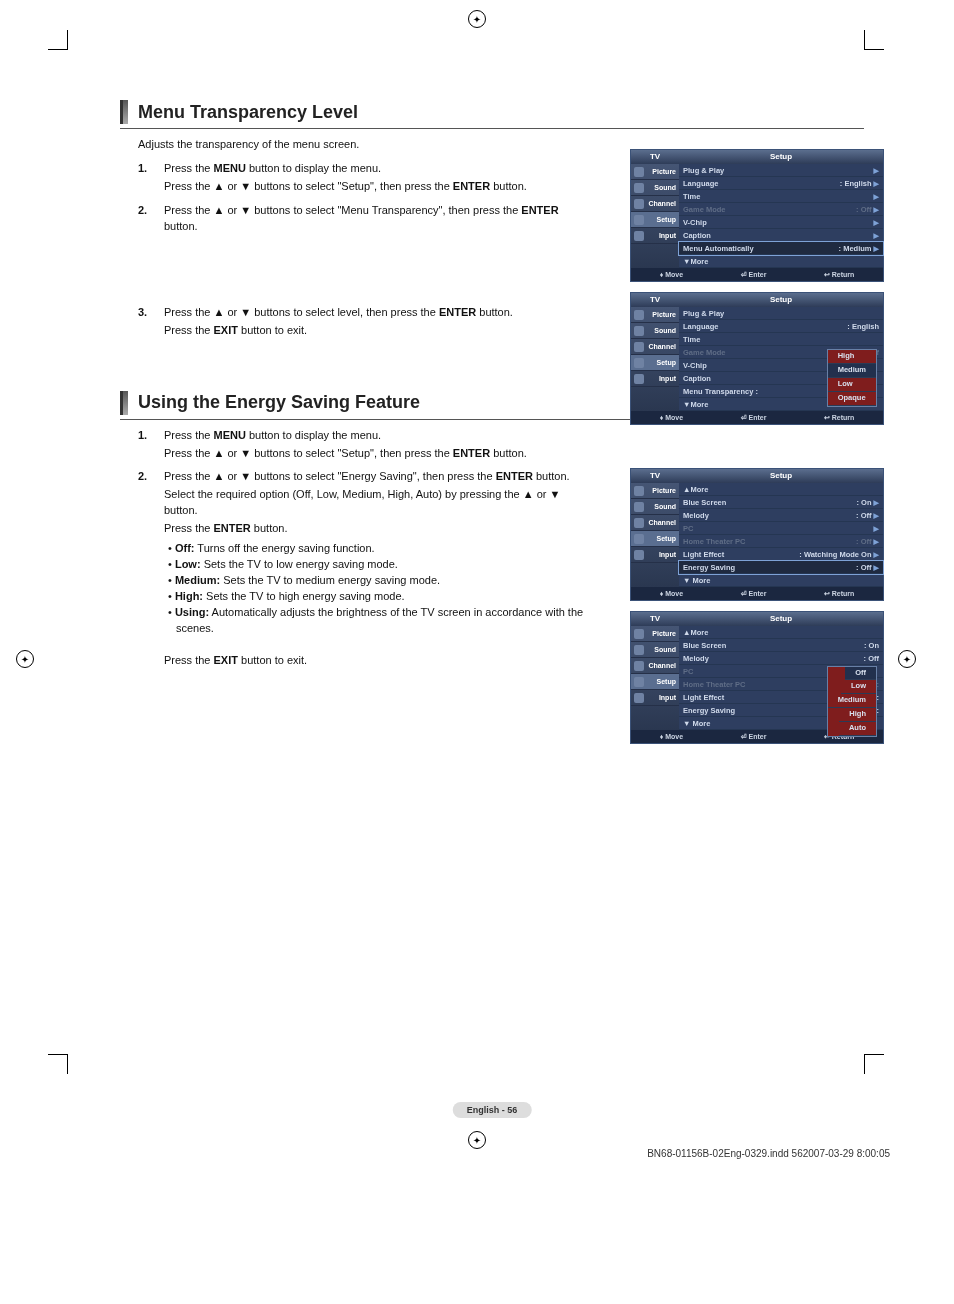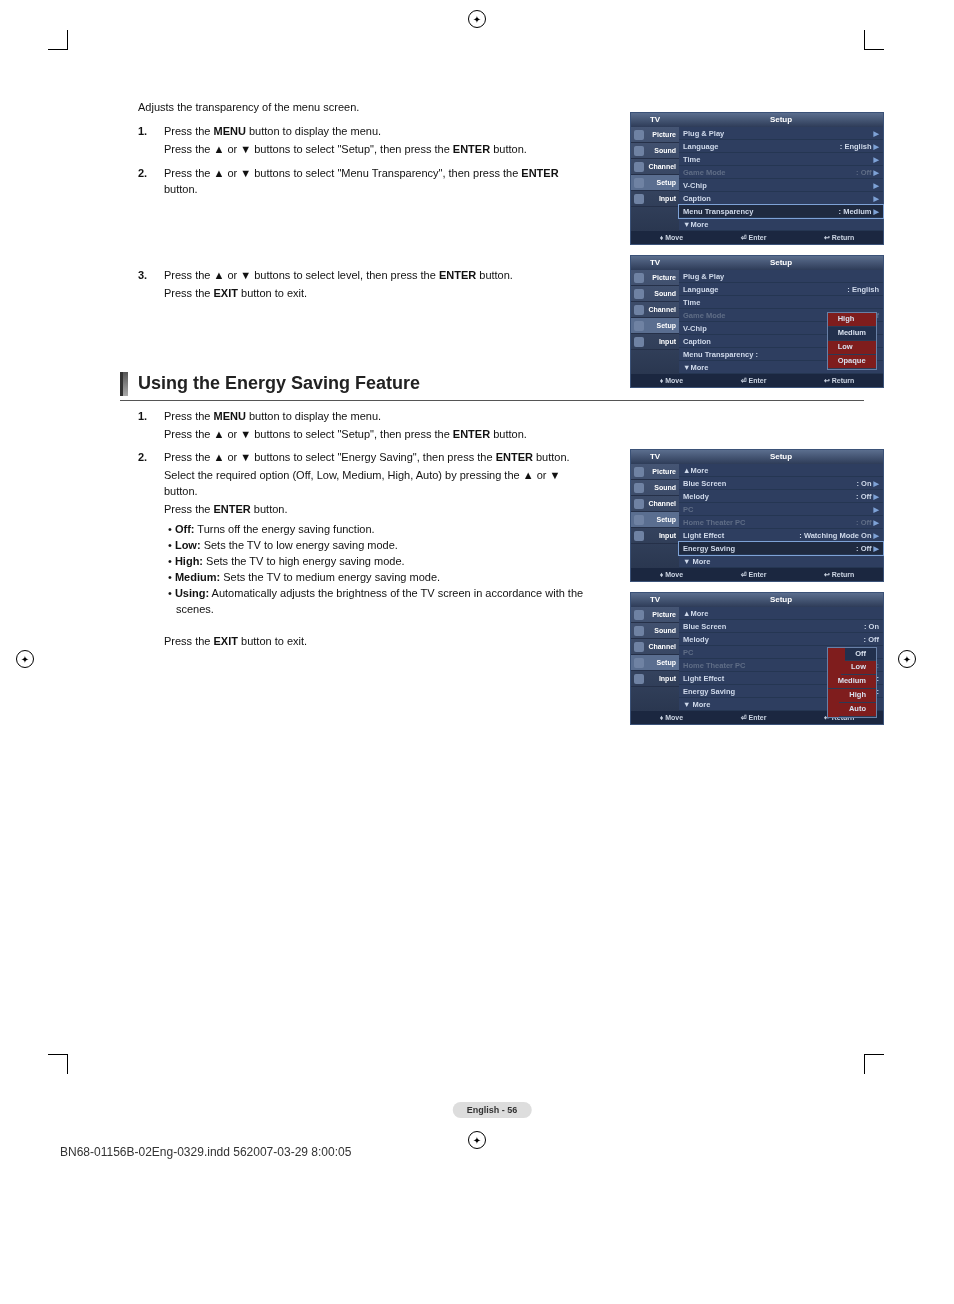--- a/index.html
+++ b/index.html
@@ -164,40 +164,44 @@
     bottom:16px; left:50%; transform:translateX(-50%);
     background:#ddd; border-radius:10px;
     padding:3px 14px;
     font-size:9px;font-weight:bold;
     color:#333;
   }
   .footer-meta{
     position:absolute;
     bottom:145px;
     left:60px; right:64px;
-    display:flex;justify-content:flex-start;
-    font-size:12px;color:#333;
-  }
-  .sec2 { margin-top: 68px; }
+    display:flex;justify-content:flex-end;
+    font-size:10px;color:#333;
+  }
+  .sec2 { margin-top: 50px; }
 </style>
 </head>
 <body>
 
 <div class="crop-tl"></div>
 <div class="crop-tr"></div>
 <div class="crop-bl"></div>
 <div class="crop-br"></div>
 <div class="regmark tc"></div>
 <div class="regmark bc"></div>
 <div class="regmark ml"></div>
 <div class="regmark mr"></div>
 
 <div class="page">
 
   <div>
+    <div class="section-head">
+      <div class="section-mark"></div>
+      <div class="section-title">Menu Transparency Level</div>
+    </div>
     <div class="section-body" style="position:relative;">
       <div class="intro">Adjusts the transparency of the menu screen.</div>
       <ol class="steps">
         <li>
           <div class="step-num">1.</div>
           <div class="step-body">
             <p><span>Press the </span><span class="bold">MENU</span><span> button to display the menu.</span></p>
             <p><span>Press the ▲ or ▼ buttons to select "Setup", then press the </span><span class="bold">ENTER</span><span> button.</span></p>
           </div>
         </li>
@@ -249,21 +253,21 @@
                 </div>
                 <div class="osd-row">
                   <span class="lbl">V-Chip</span>
                   <span class="val"> <span class="arrow">▶</span></span>
                 </div>
                 <div class="osd-row">
                   <span class="lbl">Caption</span>
                   <span class="val"> <span class="arrow">▶</span></span>
                 </div>
                 <div class="osd-row highlight">
-                  <span class="lbl">Menu Transparency</span>
+                  <span class="lbl">Menu Automatically</span>
                   <span class="val">: Medium <span class="arrow">▶</span></span>
                 </div>
                 <div class="osd-row">
                   <span class="lbl">▼More</span>
                   <span class="val"> <span class="arrow"></span></span>
                 </div>
               </div>
             </div>
             <div class="osd-footer">
               <span>♦ Move</span>
@@ -351,22 +355,22 @@
         </li>
         <li>
           <div class="step-num">2.</div>
           <div class="step-body">
             <p><span>Press the ▲ or ▼ buttons to select "Energy Saving", then press the </span><span class="bold">ENTER</span><span> button.</span></p>
             <p><span>Select the required option (Off, Low, Medium, High, Auto) by pressing the ▲ or ▼ button.</span></p>
             <p><span>Press the </span><span class="bold">ENTER</span><span> button.</span></p>
             <div class="sub-list" id="optdefs">
                 <div>• <span class="bold">Off:</span> Turns off the energy saving function.</div>
                 <div>• <span class="bold">Low:</span> Sets the TV to low energy saving mode.</div>
+                <div>• <span class="bold">Medium:</span> Sets the TV to medium energy saving mode.</div>
                 <div>• <span class="bold">High:</span> Sets the TV to high energy saving mode.</div>
-                <div>• <span class="bold">Medium:</span> Sets the TV to medium energy saving mode.</div>
                 <div>• <span class="bold">Using:</span> Automatically adjusts the brightness of the TV screen in accordance with the scenes.</div>
               </div>
           </div>
         </li>
       </ol>
       <div class="exit-note">
         <span>Press the </span><span class="bold">EXIT</span><span> button to exit.</span>
       </div>
 
       <div class="osd-col" style="top:40px;">

